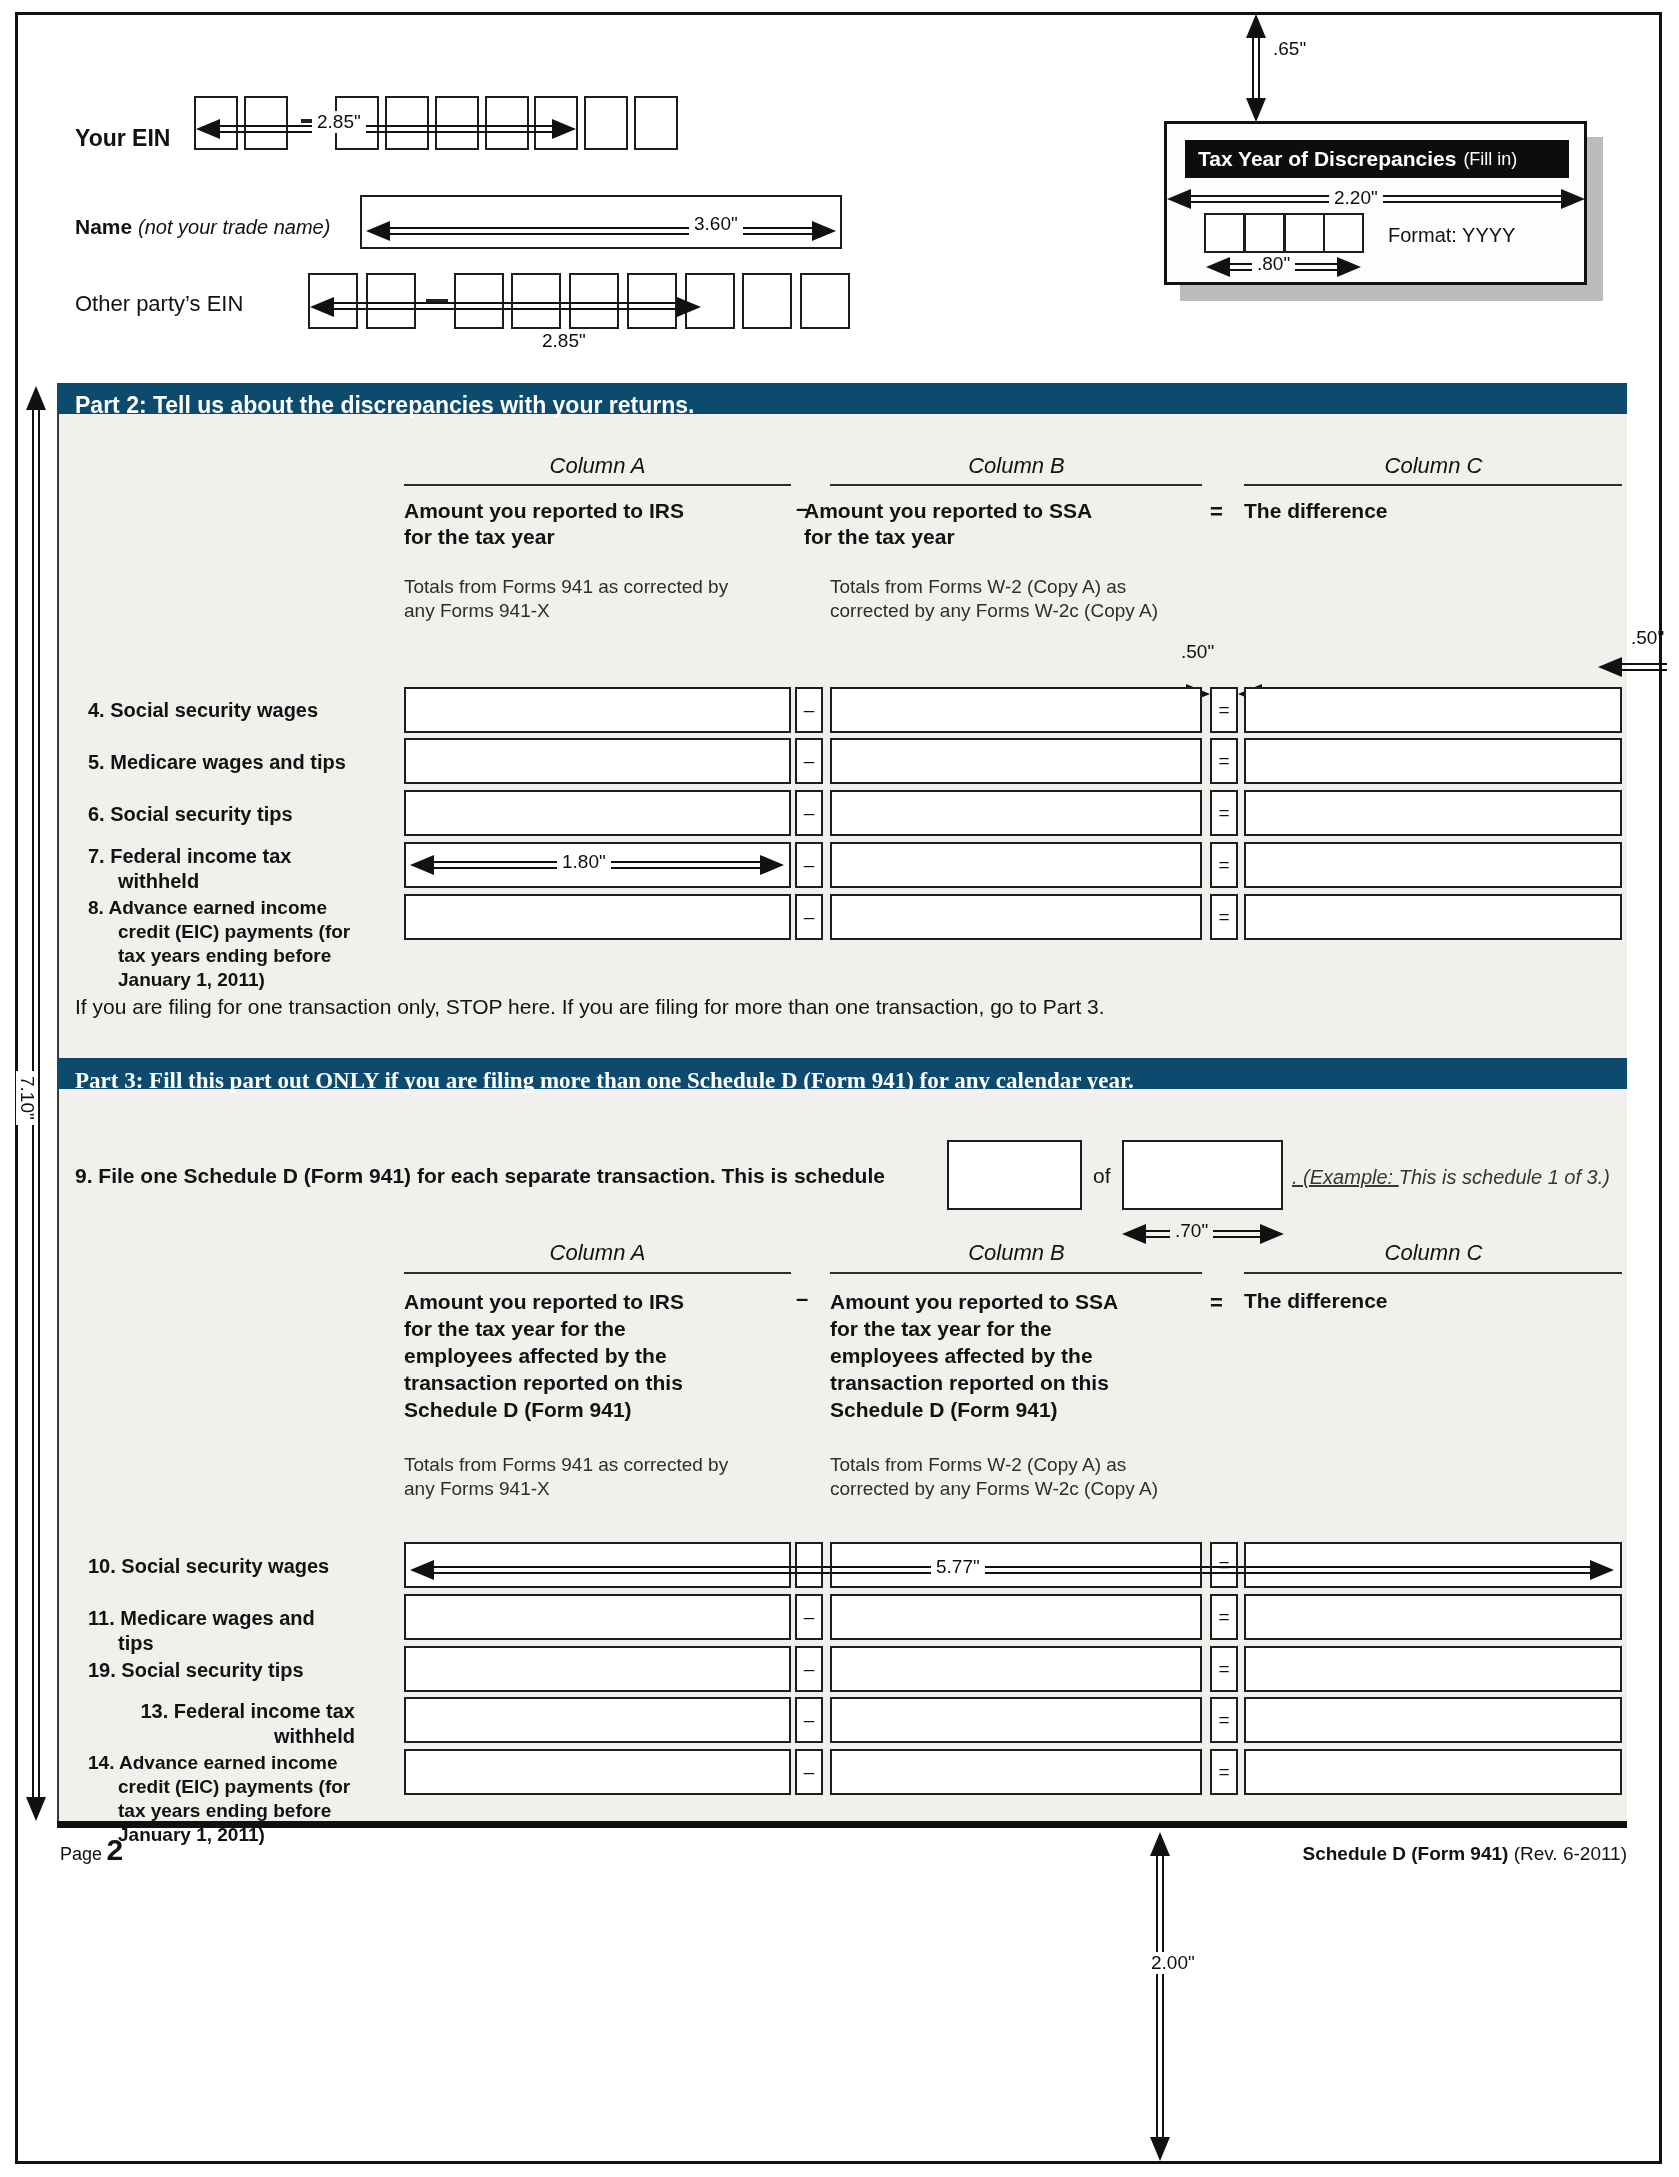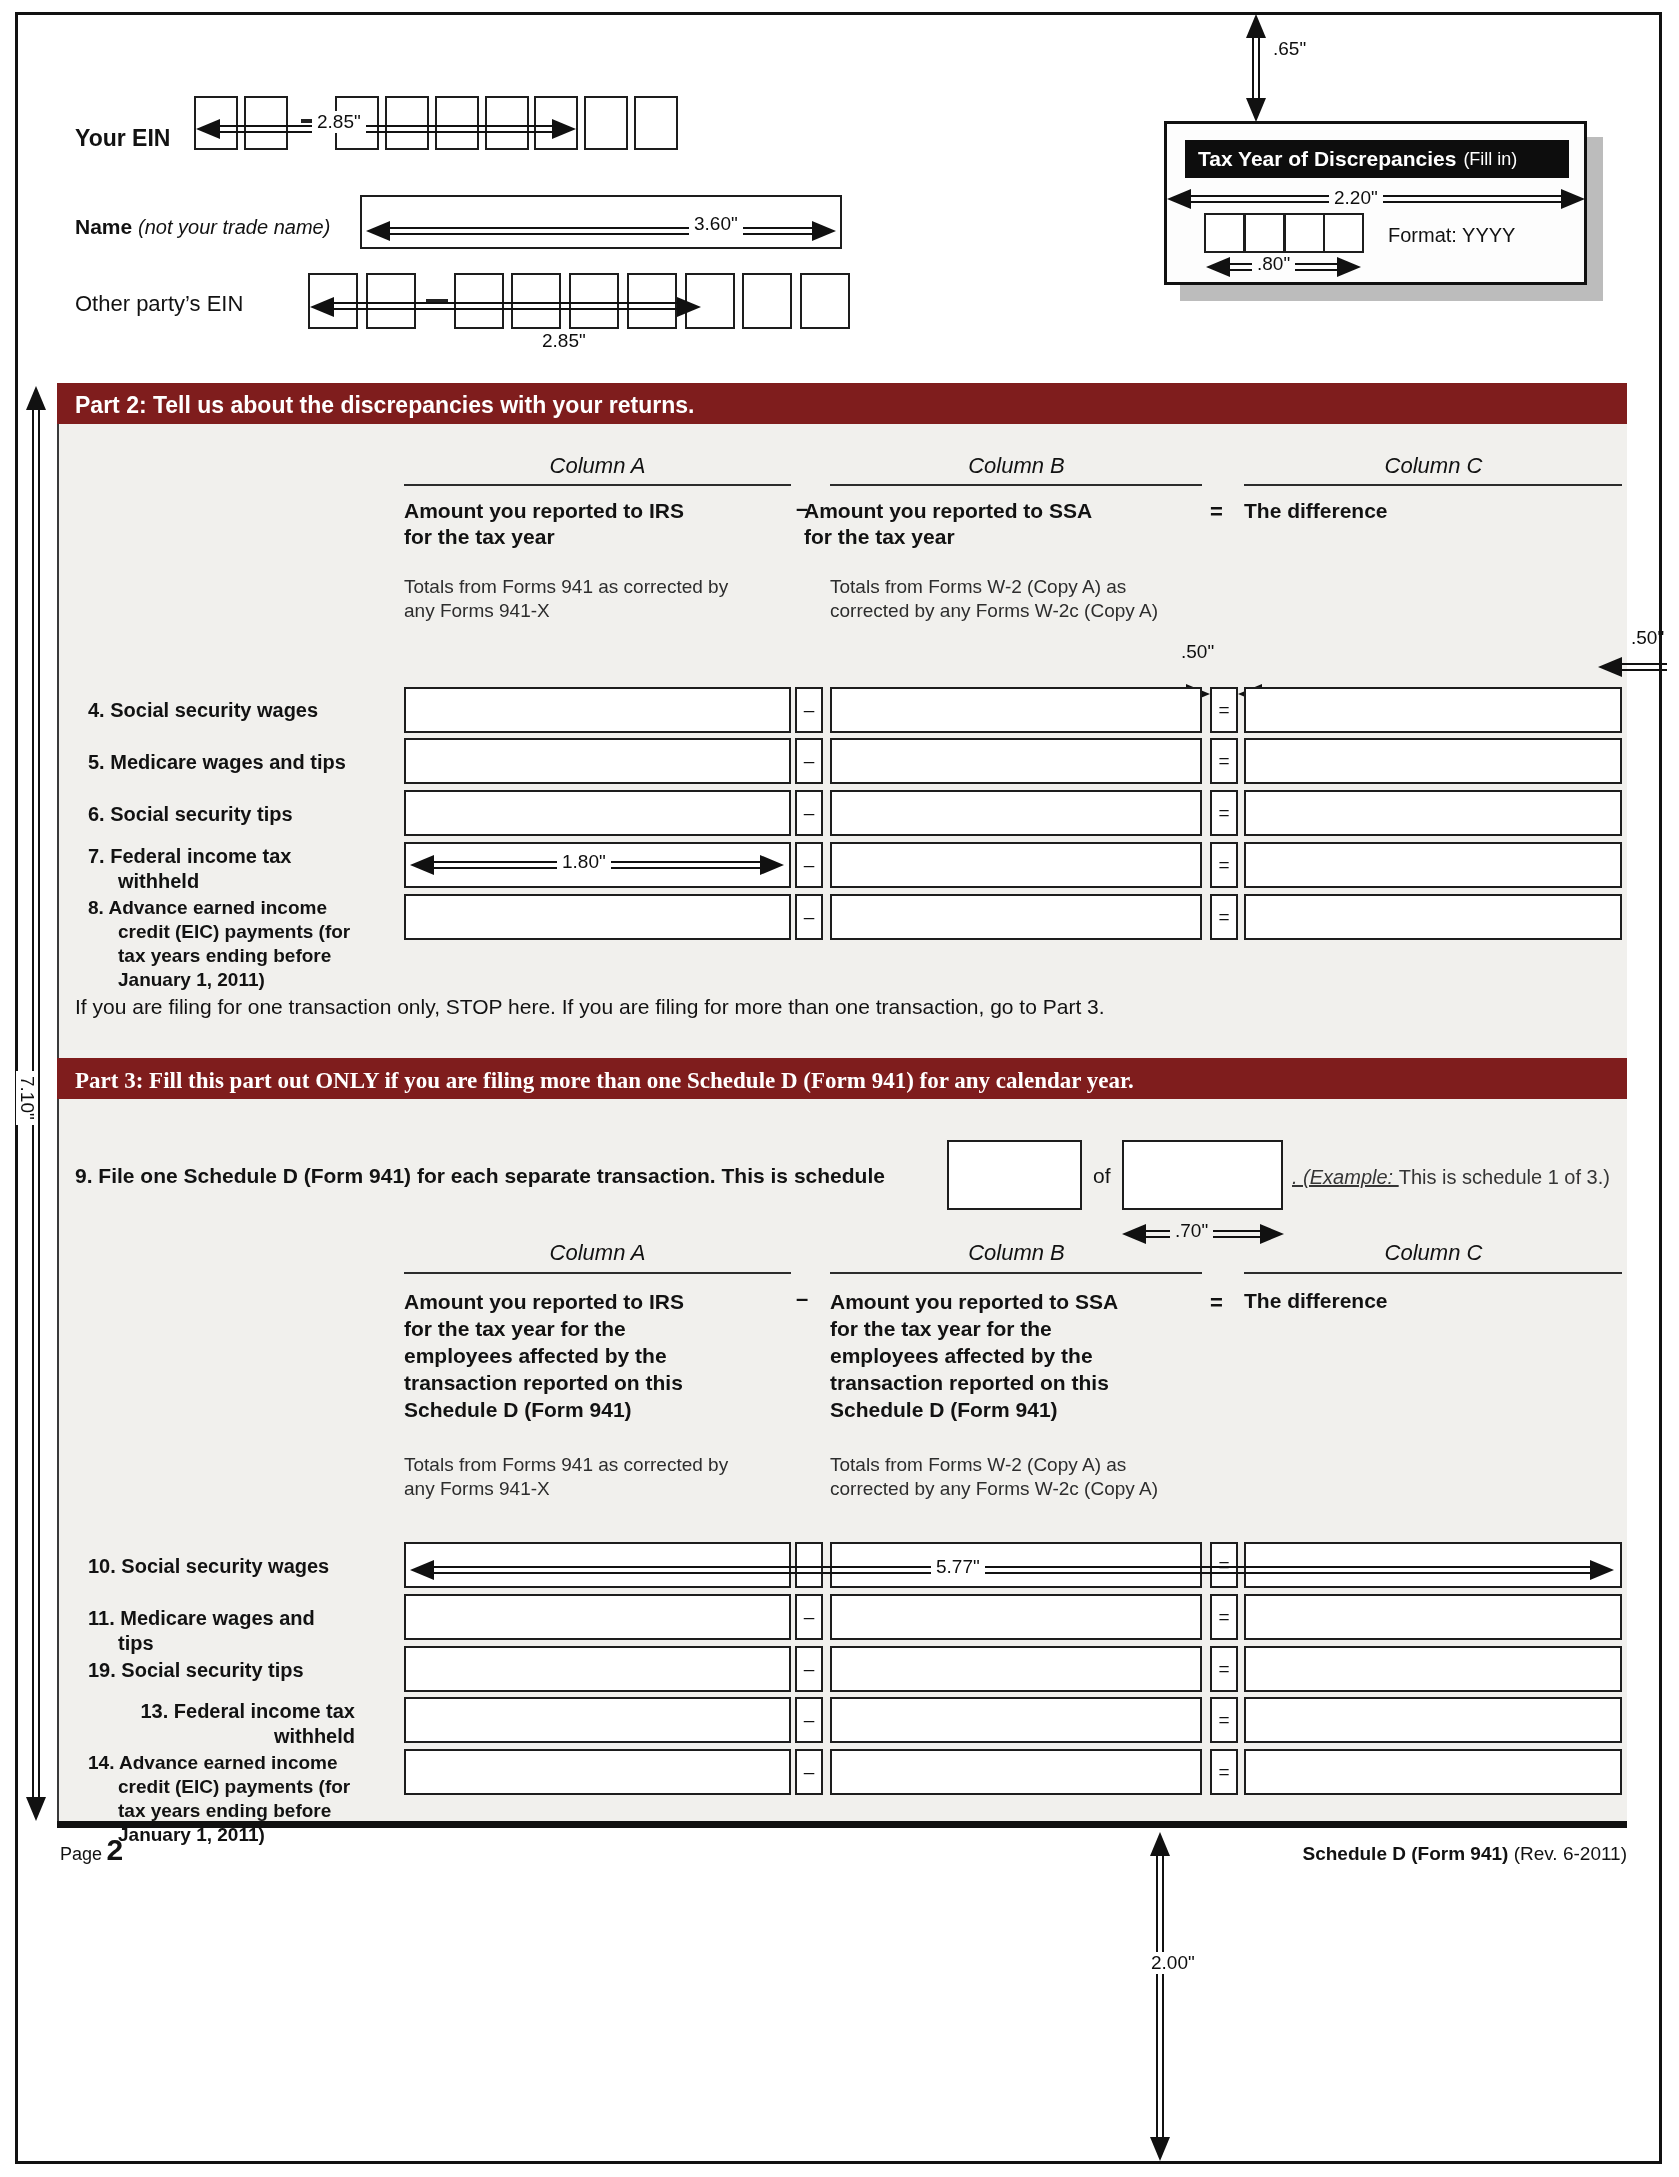--- a/index.html
+++ b/index.html
@@ -3,21 +3,21 @@
 <meta charset="utf-8">
 <style>
   html,body{margin:0;padding:0;background:#fff;}
   #canvas{position:relative;width:1680px;height:2177px;background:#ffffff;
     font-family:"Liberation Sans","DejaVu Sans",sans-serif;color:#121212;overflow:hidden;}
   .abs{position:absolute;}
   
   #pageborder{position:absolute;left:15px;top:12px;width:1647px;height:2152px;border:3px solid #111;box-sizing:border-box;}
   
   #bodypanel{position:absolute;left:57px;top:383px;width:1570px;height:1440px;background:#f1f0ed;border-left:2px solid #3a3a3a;box-sizing:border-box;}
-  .partbar{position:absolute;left:57px;width:1570px;height:41px;background:#7f1d1d;color:#fff;
+  .partbar{position:absolute;left:57px;width:1570px;height:31px;background:#0c4a6e;color:#fff;
     font-size:23px;font-weight:bold;line-height:45px;}
   .partbar span{padding-left:18px;}
   
   .fbox{position:absolute;background:#fff;border:2px solid #1d1d1d;box-sizing:border-box;}
   .dash{position:absolute;height:4px;background:#222;}
   
   .cellA{position:absolute;left:404px;width:387px;top:0;height:46px;}
   .cellM{position:absolute;left:795px;width:28px;top:0;height:46px;display:flex;align-items:center;justify-content:center;font-size:19px;}
   .cellB{position:absolute;left:830px;width:372px;top:0;height:46px;}
   .cellE{position:absolute;left:1210px;width:28px;top:0;height:46px;display:flex;align-items:center;justify-content:center;font-size:19px;}
@@ -252,21 +252,21 @@
 
   <div class="partbar" style="top:1058px;font-family:Liberation Serif, serif;">
     <span>Part 3: Fill this part out ONLY if you are filing more than one Schedule D (Form 941) for any calendar year.</span>
   </div>
 
   <div class="abs" style="left:75px;top:1164px;font-size:21px;font-weight:bold;">9. File one Schedule D (Form 941) for each separate transaction. This is schedule</div>
   <div class="fbox" style="left:947px;top:1140px;width:135px;height:70px;"></div>
   <div class="abs" style="left:1093px;top:1164px;font-size:21px;font-weight:normal;">of</div>
   <div class="fbox" style="left:1122px;top:1140px;width:161px;height:70px;"></div>
   <div class="abs" style="left:1292px;top:1166px;font-size:20px;color:#353535;">
-    <span style="font-style:italic;text-decoration:underline;">. (Example: </span><span style="">This is schedule 1 of 3.)</span>
+    <span style="font-style:italic;text-decoration:underline;">. (Example: </span><span style="font-style:italic;">This is schedule 1 of 3.)</span>
   </div>
 
   <div>
     <div class="ah l" style="left:1122px;top:1224px;"></div>
     <div class="dlh" style="left:1144px;top:1230px;width:117px;"></div>
     <div class="ah r" style="left:1260px;top:1224px;"></div>
     <span class="dim" style="left:1170px;top:1220px;background:#f1f0ed;">.70"</span>
   </div>
 
   <div class="colital" style="left:448px;top:1240px;width:299px;">Column A</div>

